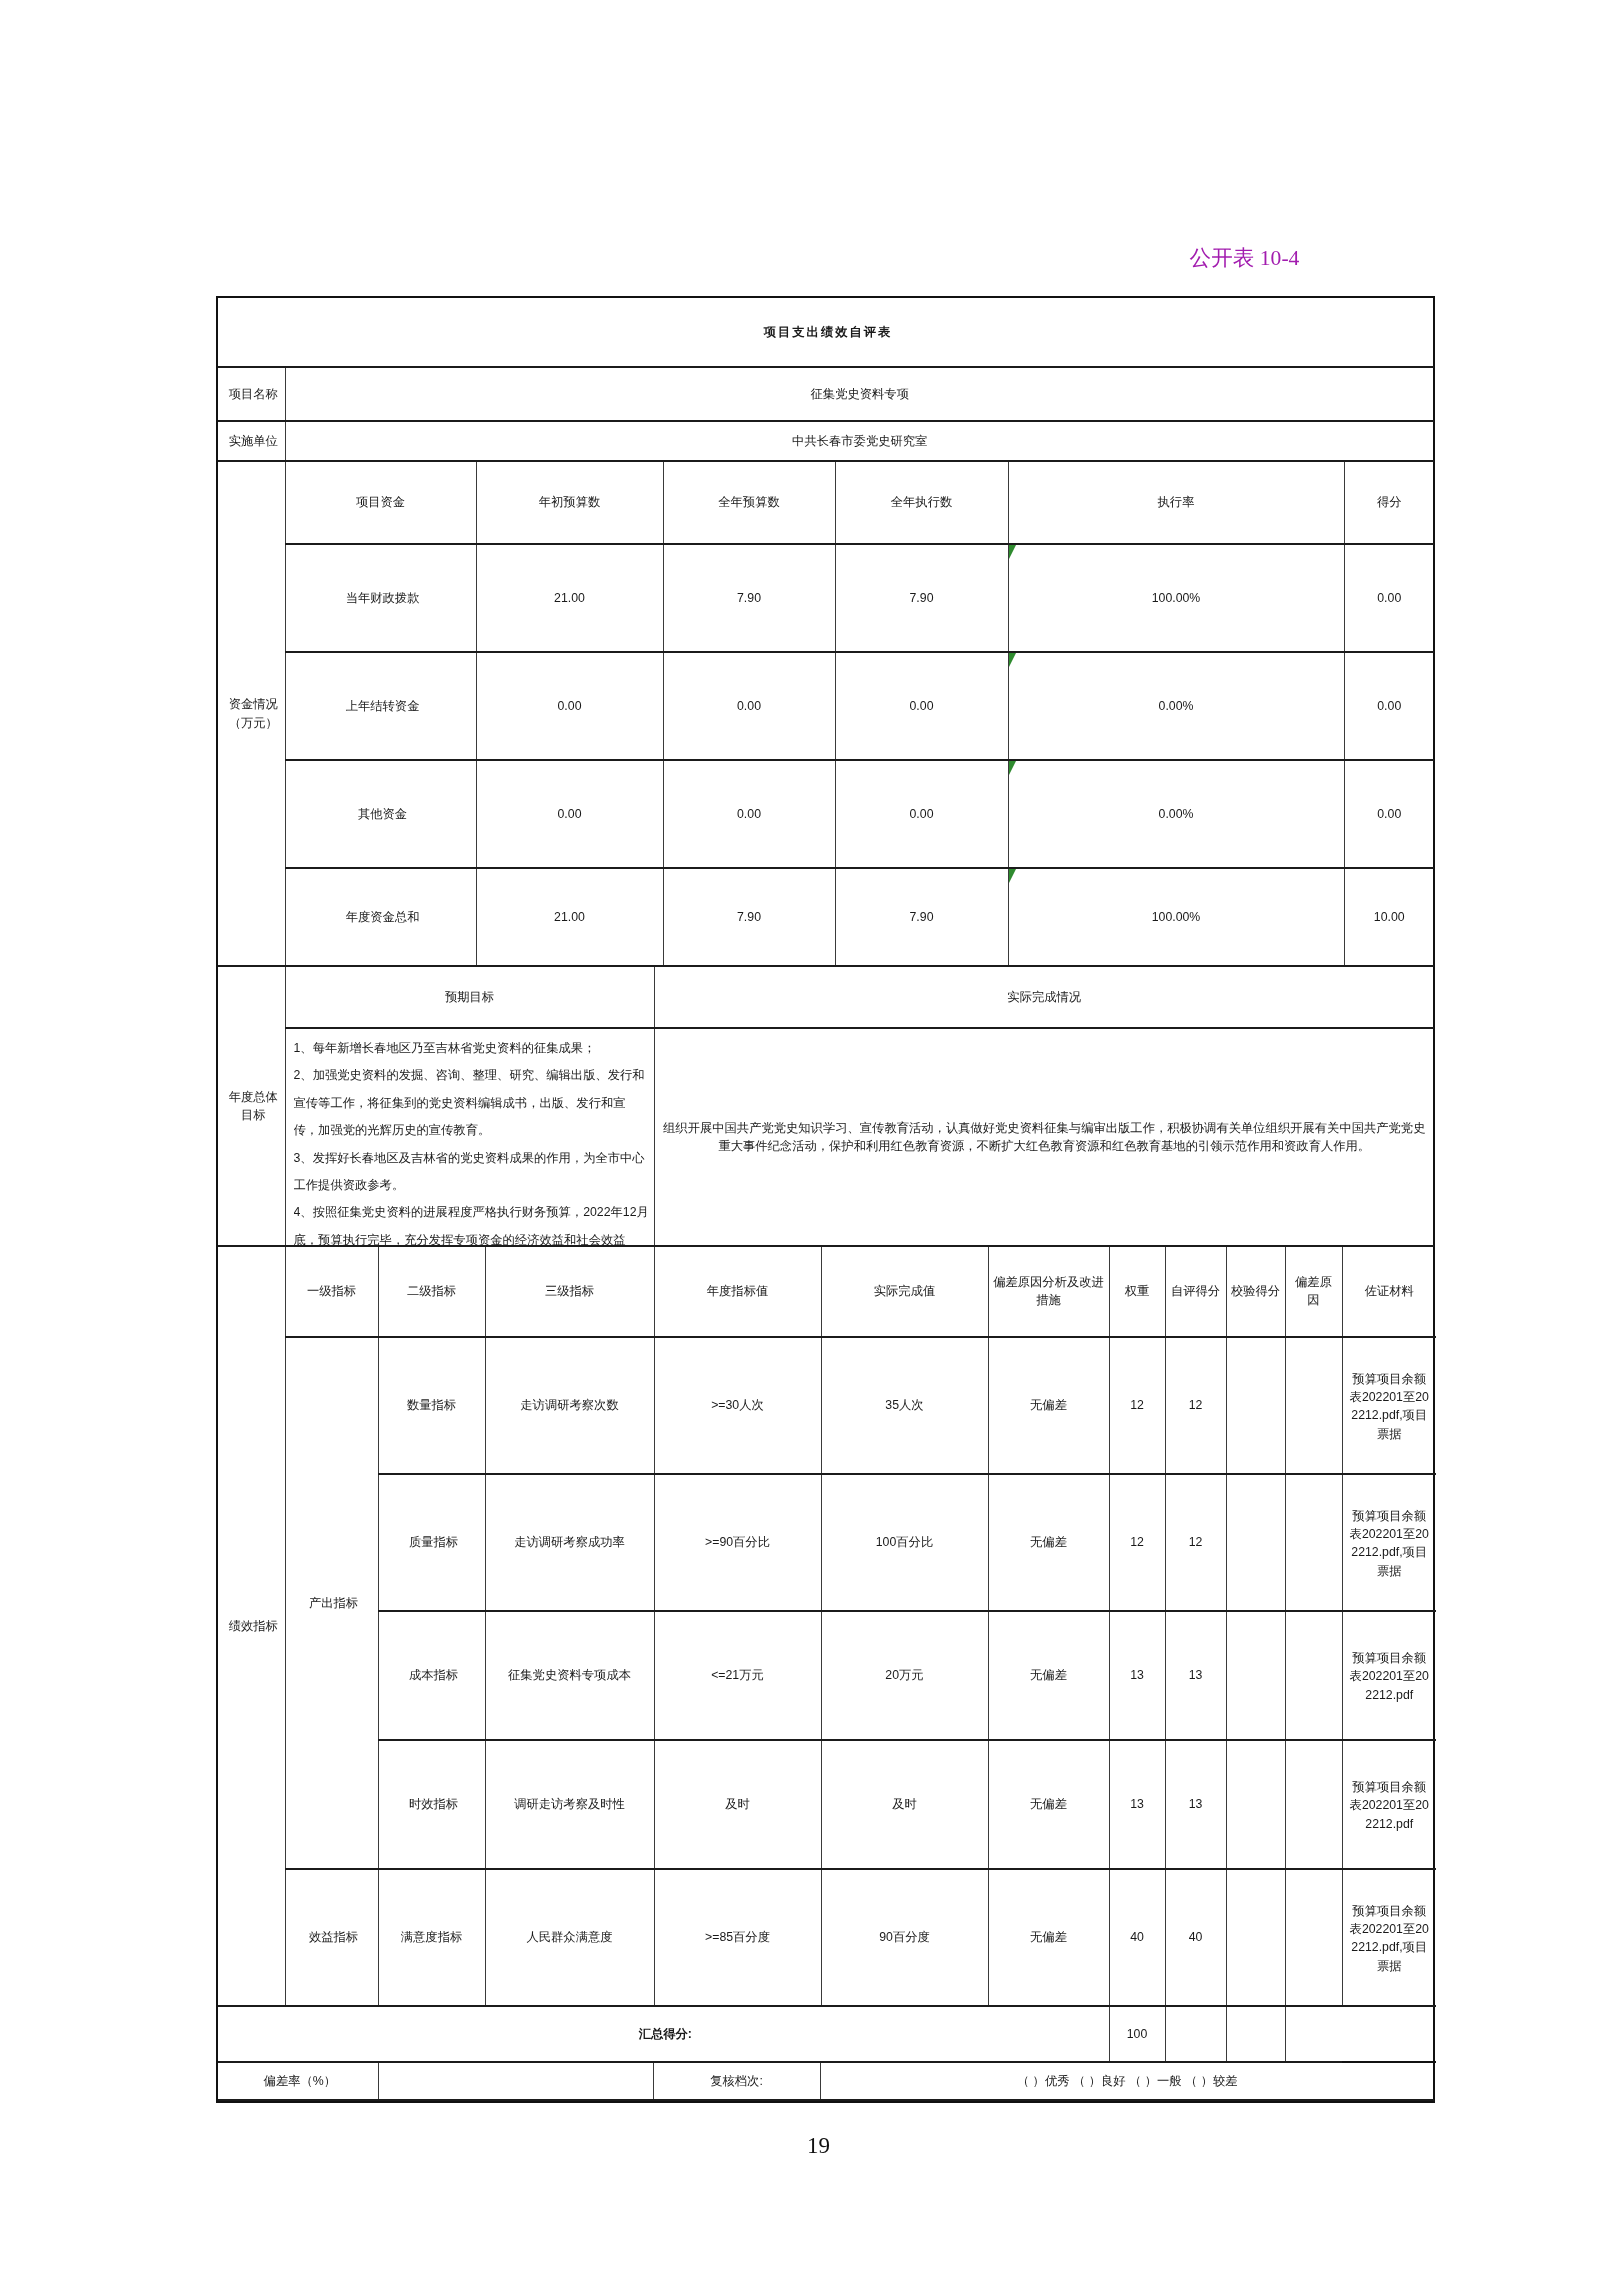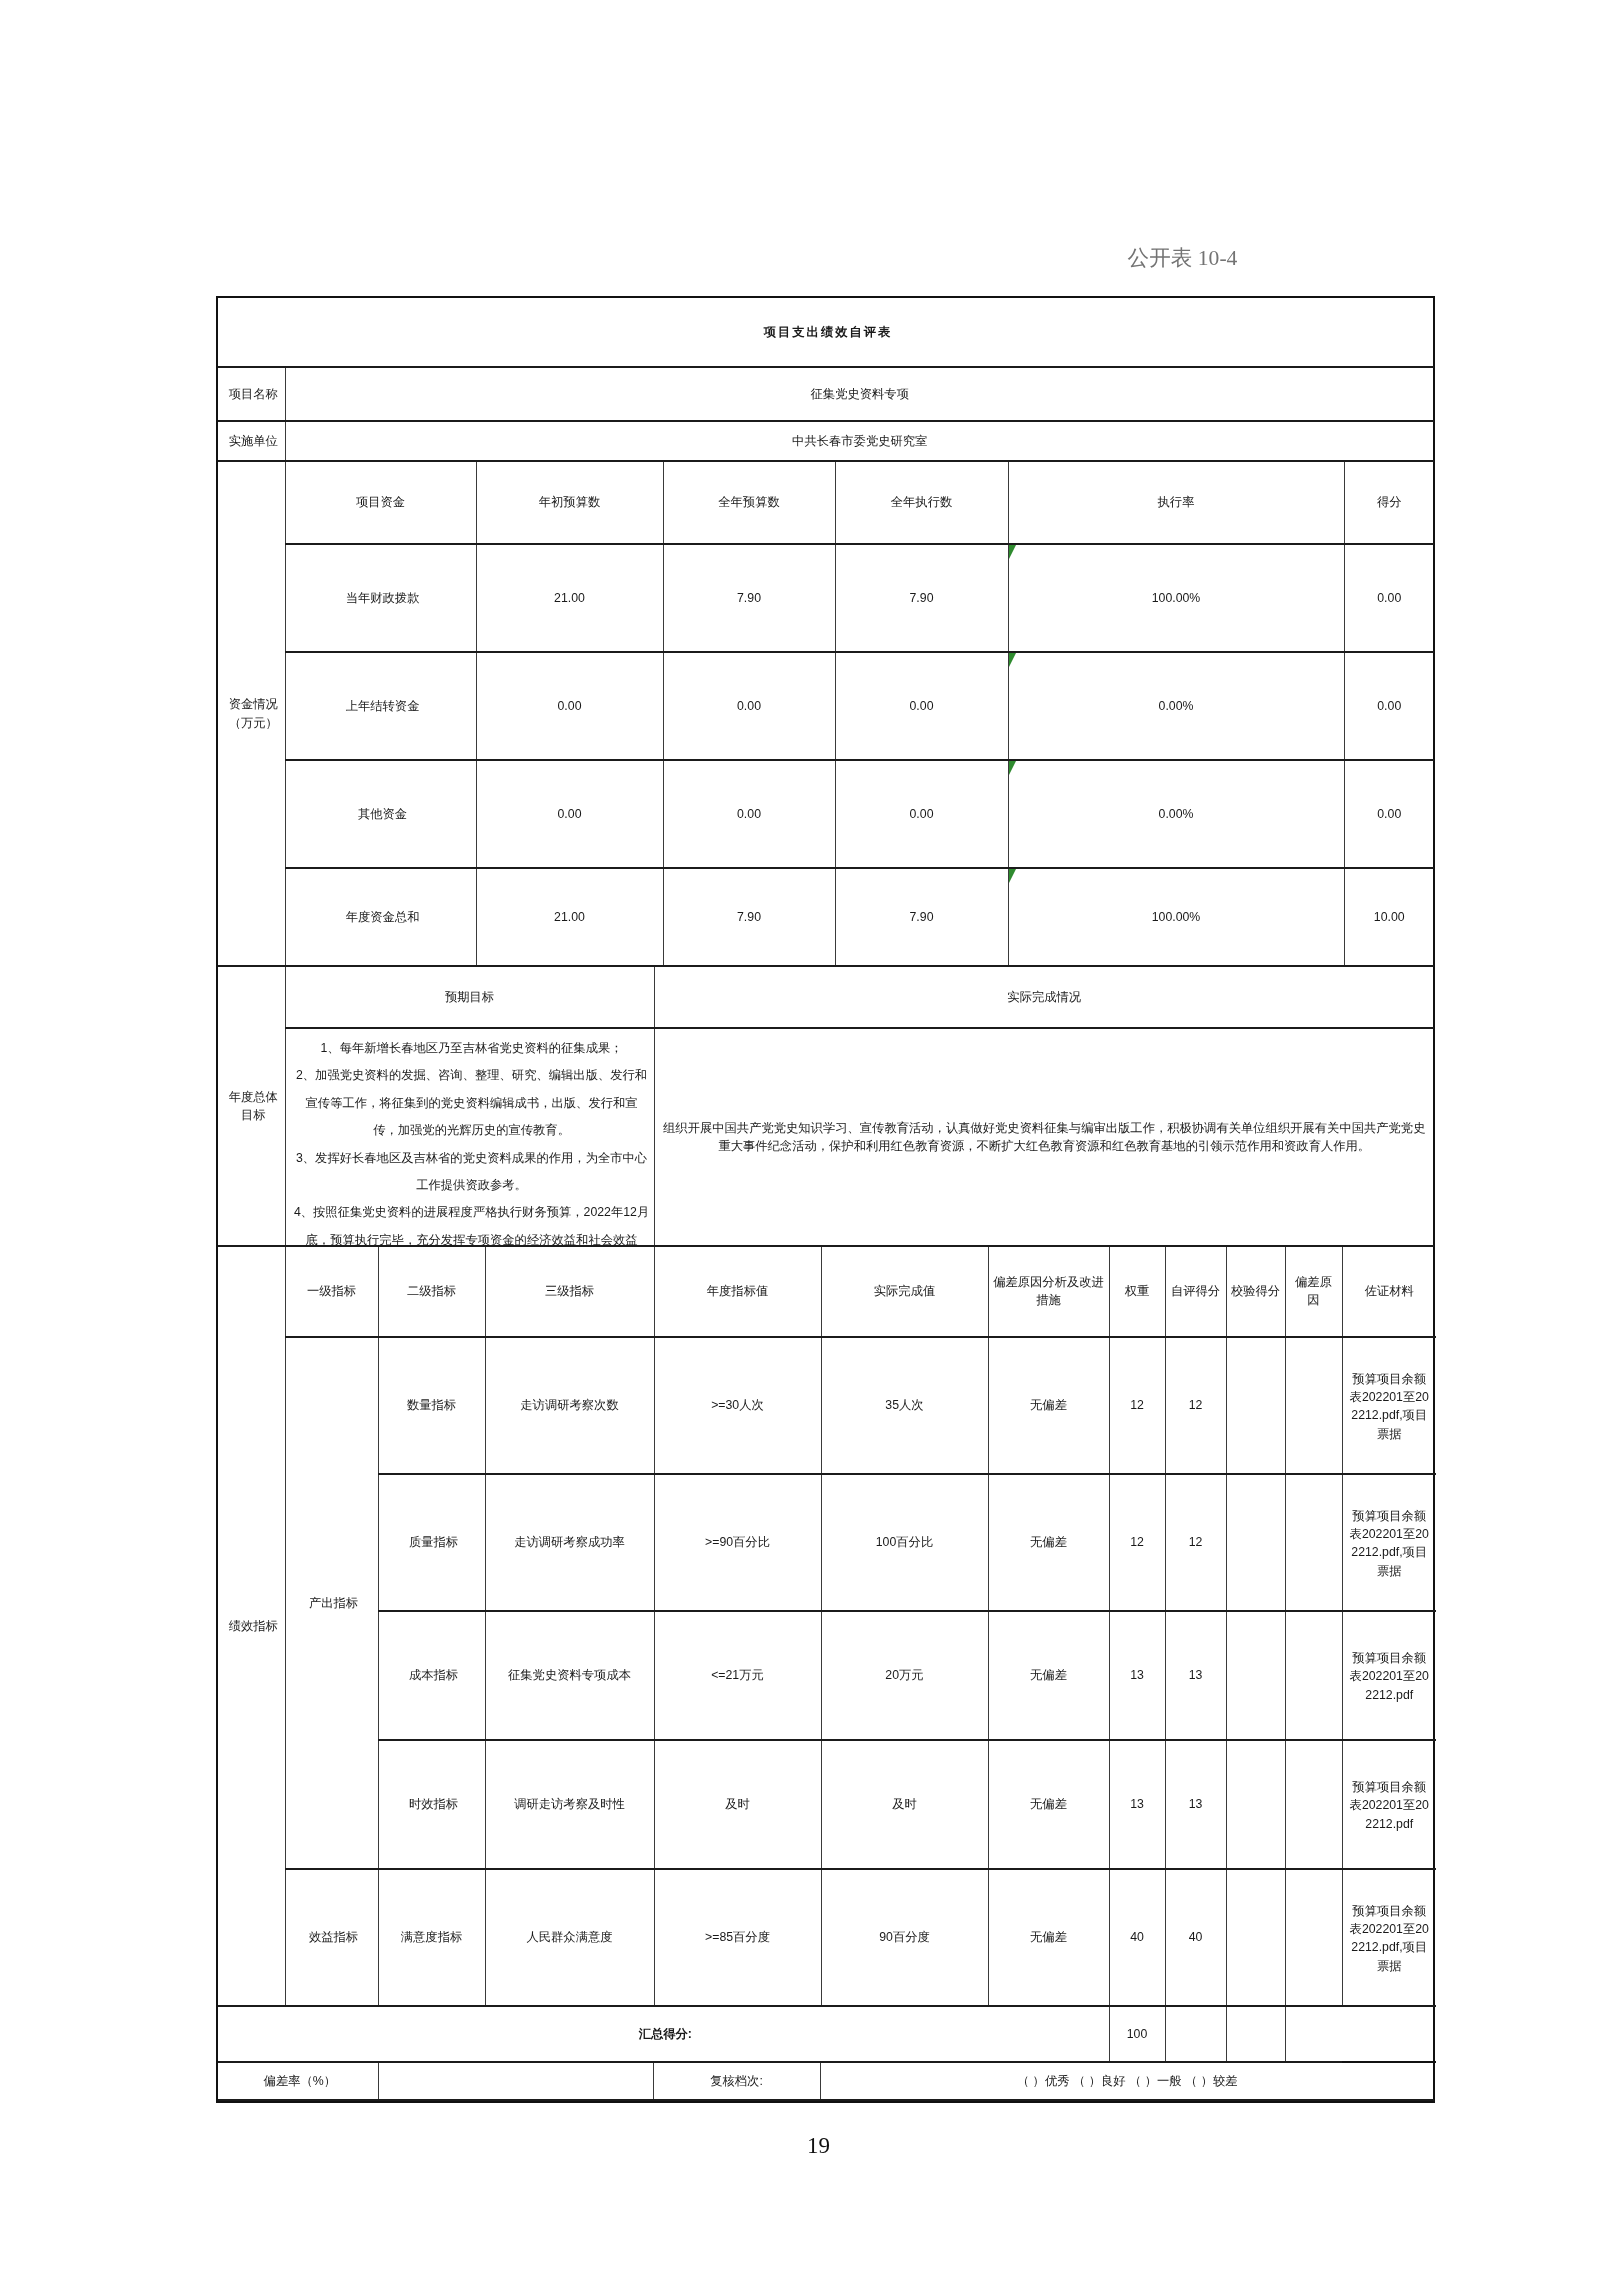--- a/index.html
+++ b/index.html
@@ -2,43 +2,43 @@
 <html><head>
 <meta charset="utf-8">
 <style>
   html,body{margin:0;padding:0;}
   body{
     width:1621px;height:2293px;background:#ffffff;position:relative;
     font-family:"Liberation Sans","DejaVu Sans",sans-serif;color:#1a1a1a;
   }
   .page{position:absolute;inset:0;background:#fff;}
   .pub-label{
-    position:absolute;top:243px;left:1065px;width:235px;text-align:center;
-    font-family:"Liberation Serif","DejaVu Serif",serif;font-size:21.6px;color:#737373;
+    position:absolute;top:243px;left:1127px;width:235px;text-align:center;
+    font-family:"Liberation Serif","DejaVu Serif",serif;font-size:21.6px;color:#a21caf;
   }
   .page-num{
     position:absolute;top:2133px;left:8px;width:100%;text-align:center;
     font-family:"Liberation Serif","DejaVu Serif",serif;font-size:23px;color:#111;
   }
   .doc{position:absolute;left:216px;top:296px;width:1215px;border:2.9px solid #111;background:#fff;}
   table.sec{border-collapse:collapse;table-layout:fixed;width:1215px;}
   table.sec td{
     border:1px solid #3a3a3a;border-top:2px solid #1b1b1b;border-bottom:2px solid #1b1b1b;
     padding:0 3.9px;text-align:center;vertical-align:middle;font-size:12.3px;line-height:1.5;
     overflow:hidden;word-break:break-all;
   }
   table.sec tr td:first-child{border-left:none;padding-left:8px;}
   table.sec tr td:last-child{border-right:none;}
   table.sec tr:first-child td{border-top:none;}
   table.sec{border-bottom:2.9px solid #111;}
   table.sec:last-child{border-bottom:none;}
   .title-row td{font-size:22.5px;font-weight:bold;letter-spacing:2px;}
   .lbl{font-size:12.7px;}
   .goal-cell{vertical-align:top;text-align:center;}
-  .goal-cell .gi{text-align:center;font-size:12.3px;line-height:27.4px;}
+  .goal-cell .gi{text-align:left;font-size:12.3px;line-height:27.4px;}
   .goal-wrap{height:210px;overflow:hidden;padding-top:5.9px;}
   .actual-cell{font-size:12.3px;line-height:29px;padding:0 13.7px;}
   .evid{font-size:11.8px;line-height:33px;vertical-align:top;}
   .evid-wrap{max-height:100%;overflow:hidden;padding-top:2px;}
   .rel{position:relative;}
   .cmark{position:absolute;left:0;top:0;width:0;height:0;
     border-left:7.8px solid #2f8b2f;border-bottom:14.7px solid transparent;}
   .sum-label{font-weight:bold;font-size:15.7px;text-align:right;padding-right:9.8px;}
   .sum-val{font-size:13.7px;}
   .foot td{font-size:12.3px;}

